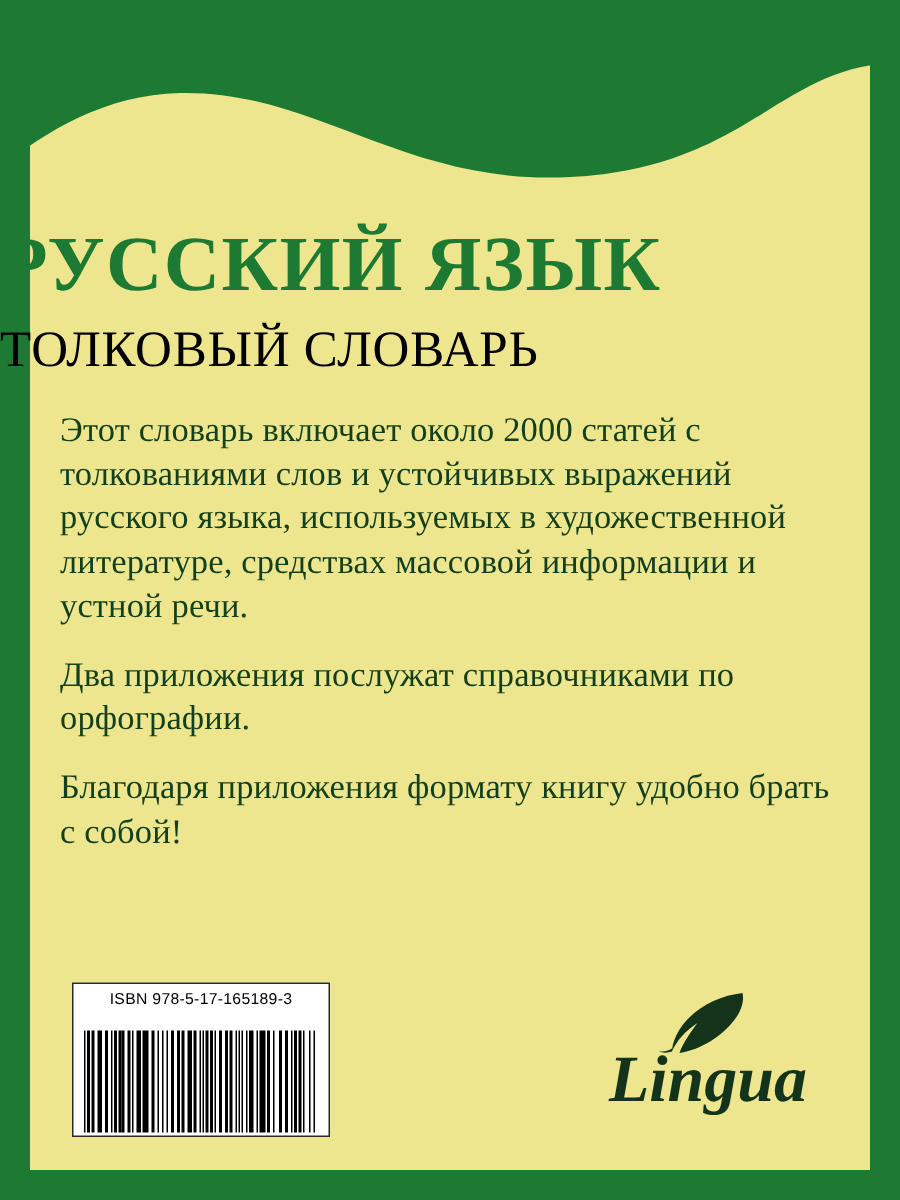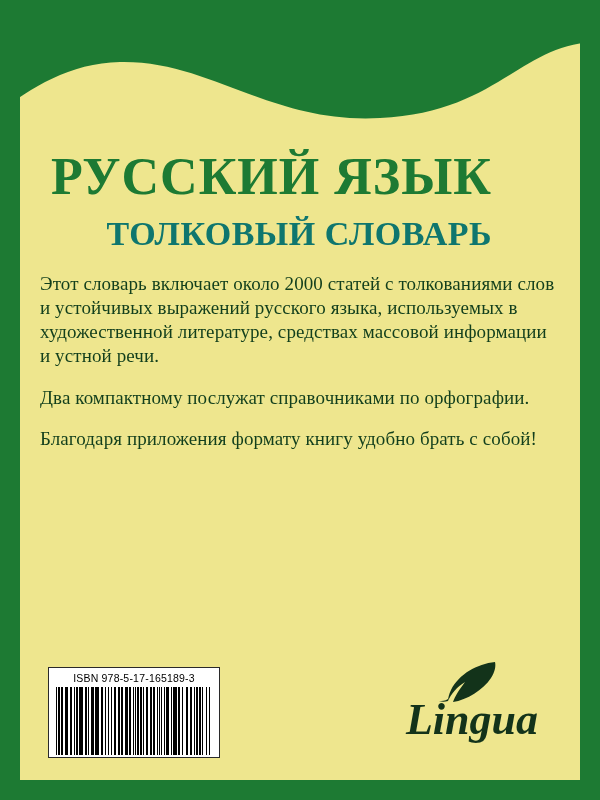--- a/index.html
+++ b/index.html
@@ -47,51 +47,50 @@
     width: 600px;
     height: 160px;
   }
 
   
   .titles {
     position: absolute;
     left: 0;
     top: 150px;
     width: 492px;
-    text-align: right;
+    text-align: left;
   }
   .title-main {
     font-size: 52px;
     line-height: 1.05;
     letter-spacing: 1px;
     color: #1d7a33;
     font-weight: bold;
     margin: 0;
   }
   .title-sub {
     font-size: 34px;
     line-height: 1.1;
     letter-spacing: 0.5px;
-    color: #0f766e;
-    font-weight: bold;
+    color: #000000;
+    font-weight: normal;
     margin: 10px 0 0 0;
-    padding-left: 20px;
   }
 
   
   .blurb {
     position: absolute;
     left: 40px;
     top: 272px;
     width: 520px;
     color: #123f1c;
   }
   .blurb p {
     margin: 0 0 17px 0;
-    font-size: 19px;
+    font-size: 23px;
     line-height: 1.27;
     letter-spacing: 0.1px;
   }
   .blurb p:last-child {
     margin-bottom: 0;
   }
 
   
   .barcode-box {
     position: absolute;
@@ -102,21 +101,21 @@
     border: 1px solid #2a2a2a;
     padding: 4px 4px 2px 4px;
     box-sizing: border-box;
   }
   .isbn-text {
     font-family: "Liberation Sans", sans-serif;
     font-size: 10.5px;
     color: #000;
     text-align: center;
     letter-spacing: 0.2px;
-    margin-bottom: 3px;
+    margin-bottom: 15px;
   }
   .bars {
     height: 68px;
     display: flex;
     align-items: stretch;
     gap: 0;
     padding: 0 3px;
   }
   .bars i {
     display: block;
@@ -171,21 +170,21 @@
   <div class="frame-left"></div>
   <div class="frame-right"></div>
 
   <div class="titles">
     <div class="title-main">РУССКИЙ ЯЗЫК</div>
     <div class="title-sub">ТОЛКОВЫЙ СЛОВАРЬ</div>
   </div>
 
   <div class="blurb">
     <p>Этот словарь включает около 2000 статей с толкованиями слов и устойчивых выражений русского языка, используемых в художественной литературе, средствах массовой информации и устной речи.</p>
-    <p>Два компактному послужат справочниками по орфографии.</p>
+    <p>Два приложения послужат справочниками по орфографии.</p>
     <p>Благодаря приложения формату книгу удобно брать с собой!</p>
   </div>
 
   <div class="barcode-box">
     <div class="isbn-text">ISBN 978-5-17-165189-3</div>
     <div class="bars" id="bars">
         <i style="width: 1px; background: rgb(0, 0, 0);"></i>
         <i style="width: 1px; background: transparent;"></i>
         <i style="width: 3px; background: rgb(0, 0, 0);"></i>
         <i style="width: 2px; background: transparent;"></i>

